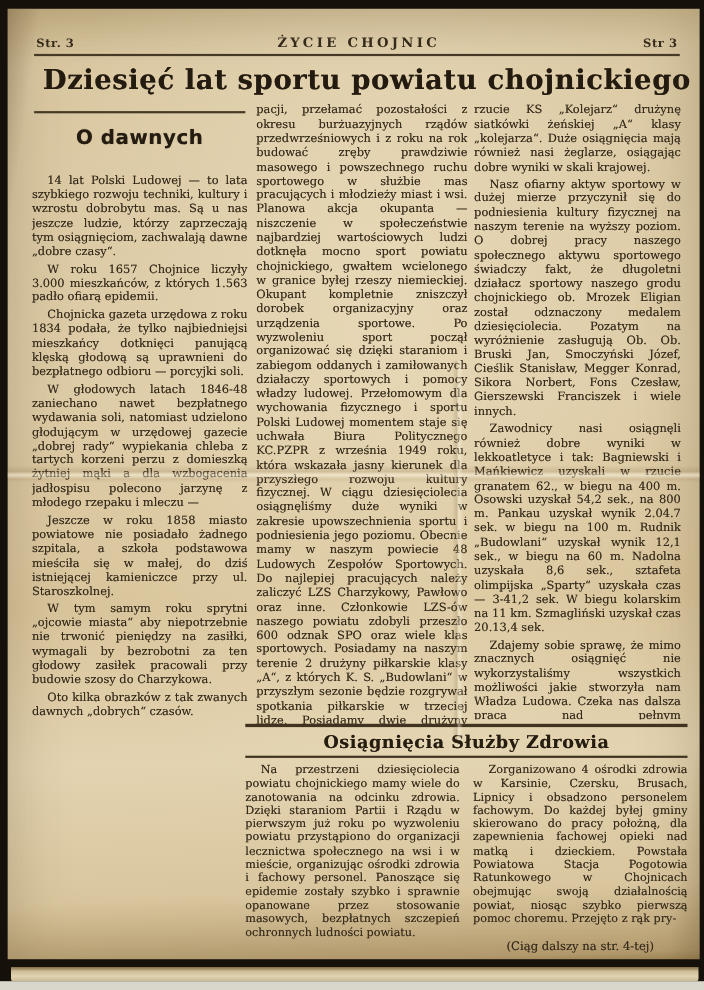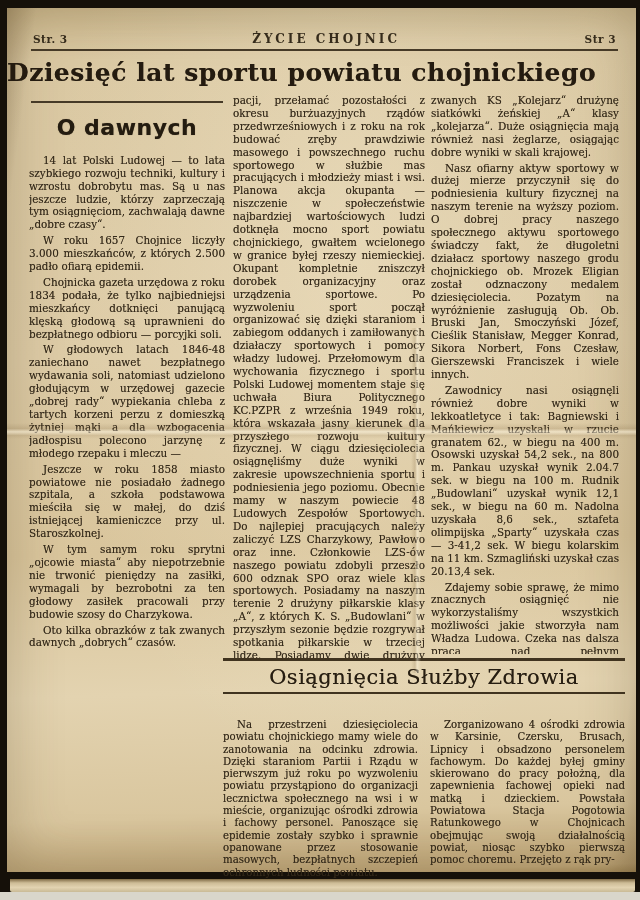--- a/index.html
+++ b/index.html
@@ -44,54 +44,54 @@
     font-weight:bold; color:#352b1b;
   }
   .pageno { font-size:10.5px; letter-spacing:0.5px; }
   .masthead { font-size:12px; letter-spacing:3px; }
   .header-rule {
     position:absolute; top:41px; left:24px; right:18px; height:2px;
     background:#463a27;
   }
   .main-headline {
     position:absolute; top:50px; left:0; right:8px;
-    text-align:left; font-size:25px; font-weight:bold; color:#241b10;
+    text-align:right; font-size:25px; font-weight:bold; color:#241b10;
     letter-spacing:0.5px;
     text-shadow:0 0 0.6px rgba(40,28,12,0.6);
   }
 
   .body-text { font-size:10.4px; line-height:12.9px; text-align:justify; }
   .body-text p { text-indent:14px; margin-bottom:3px; text-shadow:0 0 0.5px rgba(60,45,25,0.55); }
   .body-text p.cont, .no-first-indent p:first-child { text-indent:0; }
 
   .col { position:absolute; overflow:hidden; }
   .col-1 { left:22px;  top:86px; width:196px; height:782px; }
   .col-2 { left:226px; top:86px; width:192px; height:564px; }
   .col-3 { left:424px; top:86px; width:188px; height:560px; }
 
   .box-rule { height:2px; background:#463a27; margin:7px 2px 10px; }
   .box-title {
     font-family:"DejaVu Sans","Liberation Sans",sans-serif;
-    font-weight:bold; font-size:22px; line-height:1.4; text-align:center;
-    color:#241c10; letter-spacing:0.5px; margin-bottom:10px;
+    font-weight:bold; font-size:18px; line-height:1.4; text-align:center;
+    color:#241c10; letter-spacing:0.5px; margin-bottom:20px;
     text-shadow:0 0 0.7px rgba(40,28,12,0.65);
   }
 
   .health {
     position:absolute; left:216px; top:650px; width:402px;
   }
   .health-rule-top { height:3px; background:#40331f; }
   .health-headline {
-    text-align:center; font-size:21px; font-weight:normal; color:#261d11;
+    text-align:center; font-size:16px; font-weight:bold; color:#261d11;
     margin:4px 0 3px; letter-spacing:0.5px;
     text-shadow:0 0 0.6px rgba(40,28,12,0.6);
   }
   .health-rule-bottom { height:2px; background:#40331f; margin-bottom:6px; }
   .health-cols { display:flex; gap:12px; }
-  .health-col { width:195px; overflow:hidden; height:178px;margin-top:19px; }
+  .health-col { width:195px; overflow:hidden; height:178px; }
   .health .body-text { font-size:10.2px; line-height:12.3px; }
   .continuation { text-align:center; text-indent:0 !important; margin-top:12px; font-size:10.6px; }
 </style>
 </head>
 <body>
 
 <div class="paper">
 
   <div class="header-row">
     <span class="pageno">Str. 3</span>
@@ -102,37 +102,37 @@
 
   <div class="main-headline">Dziesięć lat sportu powiatu chojnickiego</div>
 
   <div class="col col-1 body-text">
     <div class="box-rule"></div>
     <div class="box-title">
       <div>O dawnych</div>
     </div>
     <div>
         <p>14 lat Polski Ludowej — to lata szybkiego rozwoju techniki, kultury i wzrostu dobrobytu mas. Są u nas jeszcze ludzie, którzy zaprzeczają tym osiągnięciom, zachwalają dawne „dobre czasy“.</p>
-        <p>W roku 1657 Chojnice liczyły 3.000 mieszkańców, z których 2.500 padło ofiarą epidemii.</p>
+        <p>W roku 1657 Chojnice liczyły 3.000 mieszkańców, z których 1.563 padło ofiarą epidemii.</p>
         <p>Chojnicka gazeta urzędowa z roku 1834 podała, że tylko najbiedniejsi mieszkańcy dotknięci panującą klęską głodową są uprawnieni do bezpłatnego odbioru — porcyjki soli.</p>
         <p>W głodowych latach 1846-48 zaniechano nawet bezpłatnego wydawania soli, natomiast udzielono głodującym w urzędowej gazecie „dobrej rady“ wypiekania chleba z tartych korzeni perzu z domieszką żytniej mąki a dla wzbogacenia jadłospisu polecono jarzynę z młodego rzepaku i mleczu —</p>
         <p>Jeszcze w roku 1858 miasto powiatowe nie posiadało żadnego szpitala, a szkoła podstawowa mieściła się w małej, do dziś istniejącej kamieniczce przy ul. Staroszkolnej.</p>
         <p>W tym samym roku sprytni „ojcowie miasta“ aby niepotrzebnie nie trwonić pieniędzy na zasiłki, wymagali by bezrobotni za ten głodowy zasiłek pracowali przy budowie szosy do Charzykowa.</p>
         <p>Oto kilka obrazków z tak zwanych dawnych „dobrych“ czasów.</p>
       </div>
 
   </div>
 
   <div class="col col-2 body-text">
     <p class="cont">pacji, przełamać pozostałości z okresu burżuazyjnych rządów przedwrześniowych i z roku na rok budować zręby prawdziwie masowego i powszechnego ruchu sportowego w służbie mas pracujących i młodzieży miast i wsi. Planowa akcja okupanta — niszczenie w społeczeństwie najbardziej wartościowych ludzi dotknęła mocno sport powiatu chojnickiego, gwałtem wcielonego w granice byłej rzeszy niemieckiej. Okupant kompletnie zniszczył dorobek organizacyjny oraz urządzenia sportowe. Po wyzwoleniu sport począł organizować się dzięki staraniom i zabiegom oddanych i zamiłowanych działaczy sportowych i pomocy władzy ludowej. Przełomowym dla wychowania fizycznego i sportu Polski Ludowej momentem staje się uchwała Biura Politycznego KC.PZPR z września 1949 roku, która wskazała jasny kierunek dla przyszłego rozwoju kultury fizycznej. W ciągu dziesięciolecia osiągnęliśmy duże wyniki w zakresie upowszechnienia sportu i podniesienia jego poziomu. Obecnie mamy w naszym powiecie 48 Ludowych Zespołów Sportowych. Do najlepiej pracujących należy zaliczyć LZS Charzykowy, Pawłowo oraz inne. Członkowie LZS-ów naszego powiatu zdobyli przeszło 600 odznak SPO oraz wiele klas sportowych. Posiadamy na naszym terenie 2 drużyny piłkarskie klasy „A“, z których K. S. „Budowlani“ w przyszłym sezonie będzie rozgrywał spotkania piłkarskie w trzeciej lidze. Posiadamy dwie drużyny bokserskie klasy „B“, jedną drużynę hokeja na</p>
   </div>
 
   <div class="col col-3 body-text no-first-indent">
     <div class="no-first-indent">
-        <p>zwanych KS „Kolejarz“ drużynę siatkówki żeńskiej „A“ klasy „kolejarza“. Duże osiągnięcia mają również nasi żeglarze, osiągając dobre wyniki w skali krajowej.</p>
+        <p>rzucie KS „Kolejarz“ drużynę siatkówki żeńskiej „A“ klasy „kolejarza“. Duże osiągnięcia mają również nasi żeglarze, osiągając dobre wyniki w skali krajowej.</p>
         <p>Nasz ofiarny aktyw sportowy w dużej mierze przyczynił się do podniesienia kultury fizycznej na naszym terenie na wyższy poziom. O dobrej pracy naszego społecznego aktywu sportowego świadczy fakt, że długoletni działacz sportowy naszego grodu chojnickiego ob. Mrozek Eligian został odznaczony medalem dziesięciolecia. Pozatym na wyróżnienie zasługują Ob. Ob. Bruski Jan, Smoczyński Józef, Cieślik Stanisław, Megger Konrad, Sikora Norbert, Fons Czesław, Gierszewski Franciszek i wiele innych.</p>
         <p>Zawodnicy nasi osiągnęli również dobre wyniki w lekkoatletyce i tak: Bagniewski i Mańkiewicz uzyskali w rzucie granatem 62., w biegu na 400 m. Osowski uzyskał 54,2 sek., na 800 m. Pankau uzyskał wynik 2.04.7 sek. w biegu na 100 m. Rudnik „Budowlani“ uzyskał wynik 12,1 sek., w biegu na 60 m. Nadolna uzyskała 8,6 sek., sztafeta olimpijska „Sparty“ uzyskała czas — 3-41,2 sek. W biegu kolarskim na 11 km. Szmagliński uzyskał czas 20.13,4 sek.</p>
         <p>Zdajemy sobie sprawę, że mimo znacznych osiągnięć nie wykorzystaliśmy wszystkich możliwości jakie stworzyła nam Władza Ludowa. Czeka nas dalsza praca nad pełnym upowszechnieniem ćwiczeń i wydźwignięcia sportu naszego powiatu na jeszcze wyższy poziom.</p>
       </div>
 
   </div>
 
   <div class="health">
     <div class="health-rule-top"></div>
     <div class="health-headline">Osiągnięcia Służby Zdrowia</div>

